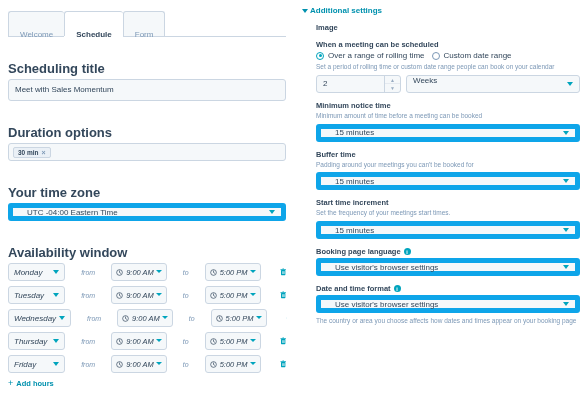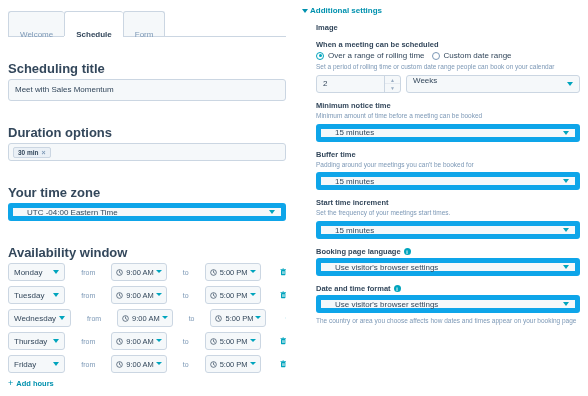--- a/index.html
+++ b/index.html
@@ -48,21 +48,21 @@
   
   .chipfield { position:relative; width:100%; min-height:18px; background:#f5f8fa;
                border:1px solid #cbd6e2; border-radius:3px; padding:2px 16px 2px 4px;
                display:flex; align-items:center; }
   .chip { display:inline-flex; align-items:center; gap:3px; background:#eaf0f6;
           border:1px solid #cbd6e2; border-radius:2px; padding:1px 4px;
           font-size:6.5px; font-weight:bold; color:#33475b; }
   .chip .x { color:#7c98b6; font-size:7px; cursor:pointer; }
 
   
-  .avrow { display:flex; align-items:center; gap:16px; margin-bottom:5px; }
+  .avrow { display:flex; align-items:center; gap:16px; margin-bottom:5px;font-style:italic; }
   .day { width:72px; height:18px; background:#f5f8fa; border:1px solid #cbd6e2;
          border-radius:3px; font-size:8px; padding:0 14px 0 5px;
          display:flex; align-items:center; position:relative; }
   .day .car { position:absolute; right:5px; top:50%; margin-top:-2px; width:0;height:0;
          border-left:3.5px solid transparent; border-right:3.5px solid transparent;
          border-top:4px solid #00a4bd; }
   .fromto { font-size:7px; color:#7c98b6; }
   .timebox { width:62px; height:18px; background:#f5f8fa; border:1px solid #cbd6e2;
          border-radius:3px; font-size:7.5px; display:flex; align-items:center;
          gap:3px; padding:0 12px 0 4px; position:relative; white-space:nowrap; }

